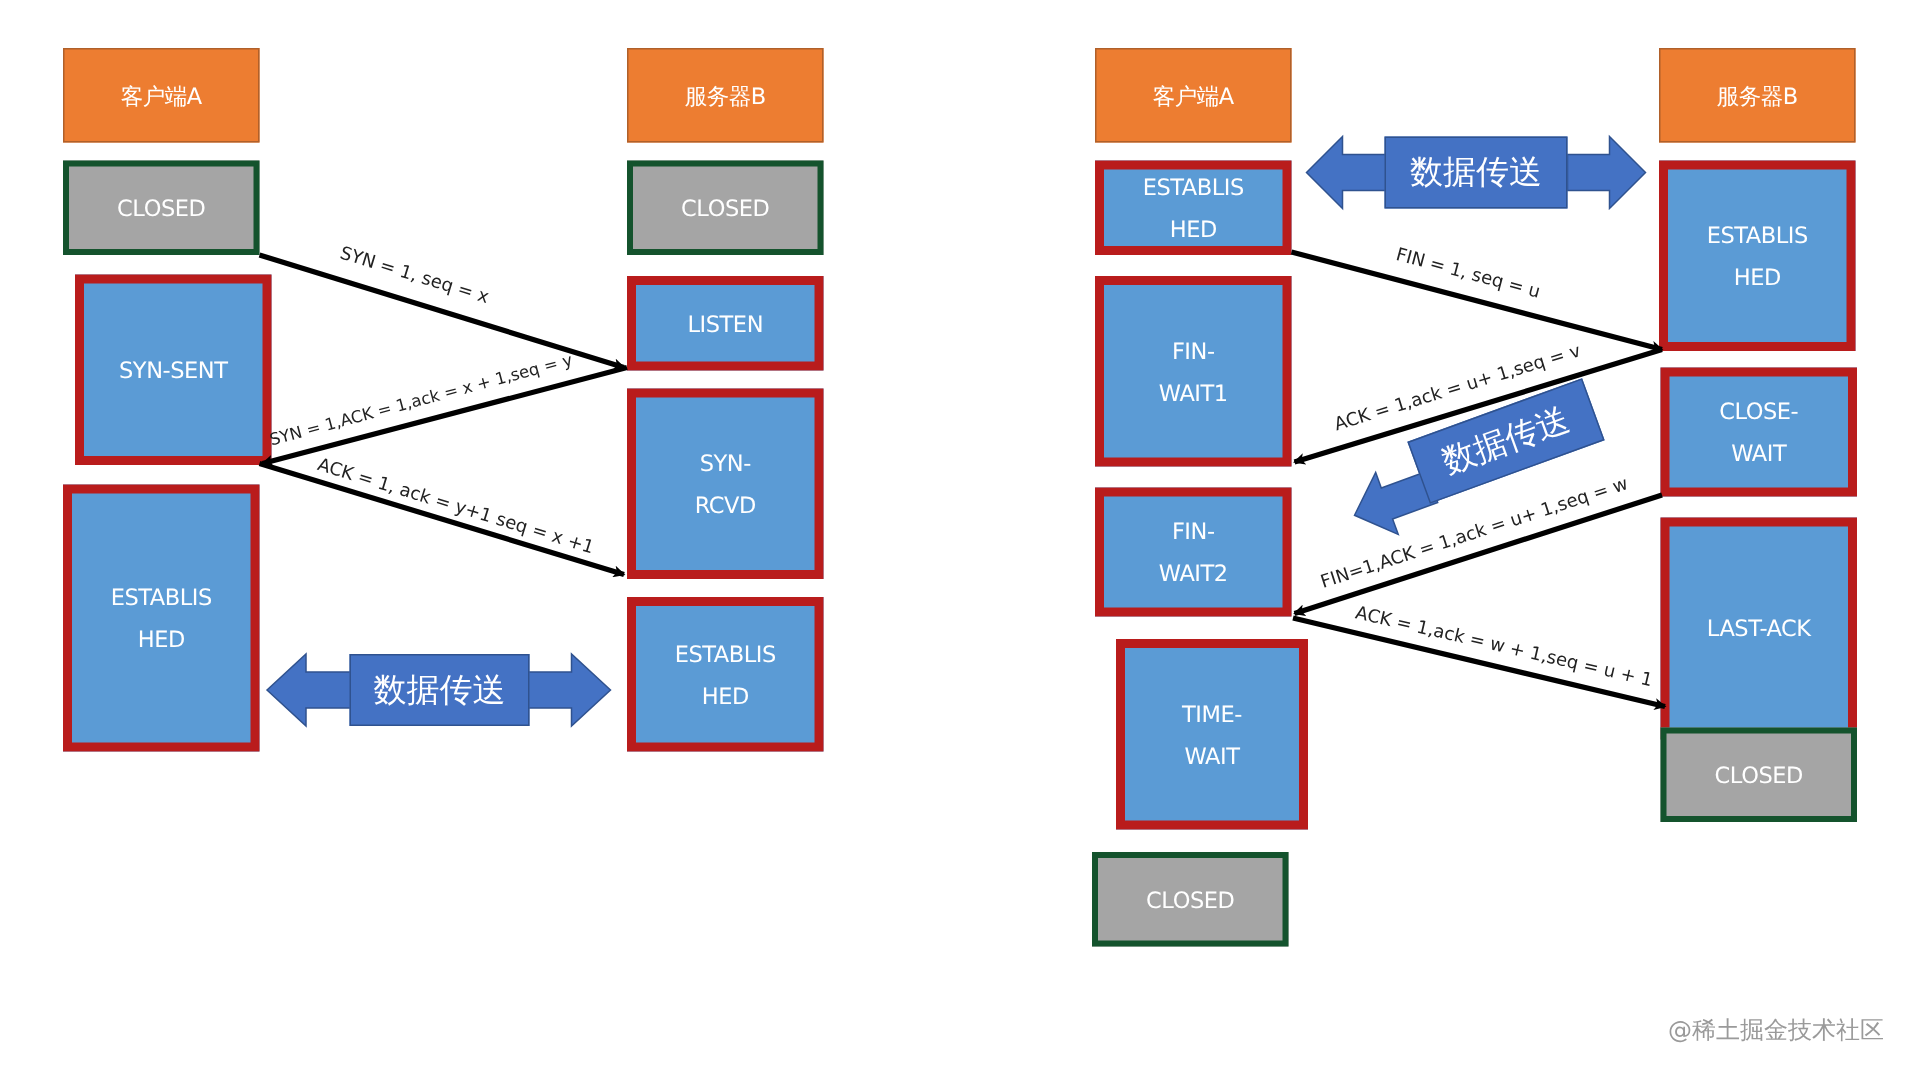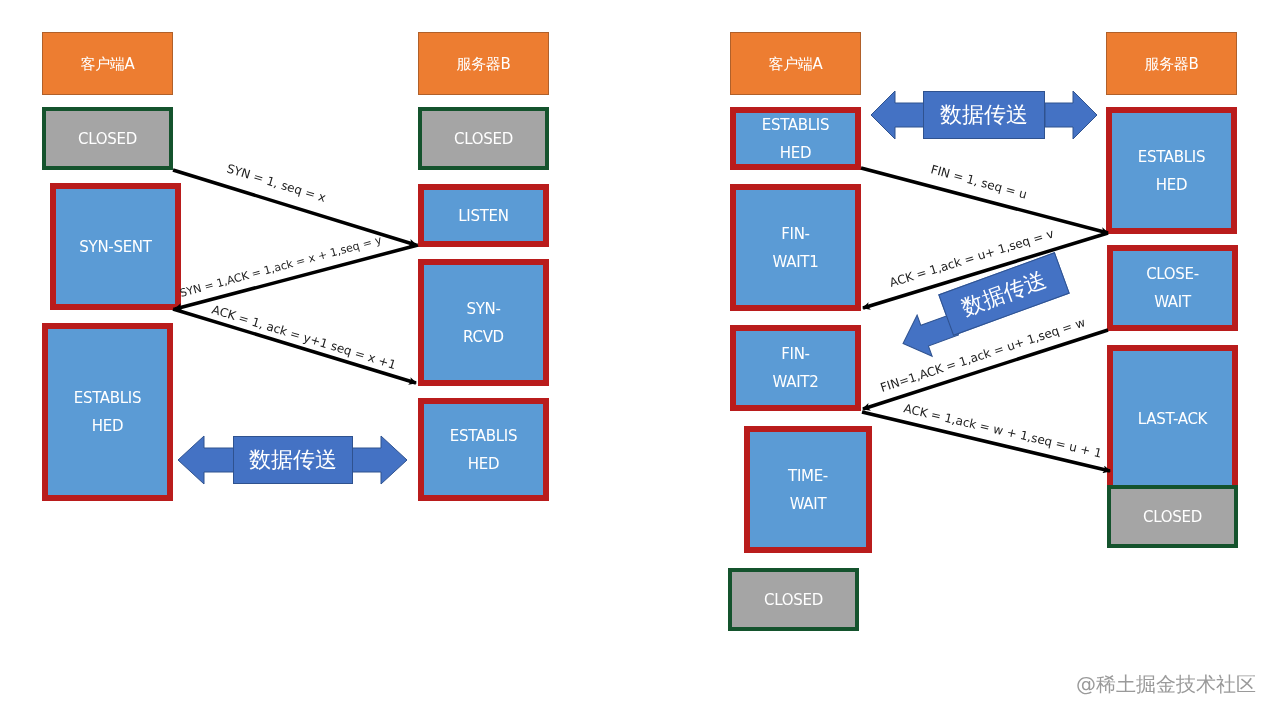--- a/index.html
+++ b/index.html
@@ -20,21 +20,21 @@
     svg.overlay { position: absolute; left: 0; top: 0; width: 1276px; height: 716px; }
     .msg { font-family: "DejaVu Sans", sans-serif; font-size: 12px; fill: #222; }
     .dt-label {
       position: absolute; box-sizing: border-box;
       background: #4472c4; border: 1px solid #2f528f; color: #fff;
       display: flex; align-items: center; justify-content: center;
       font-size: 22px;
     }
     .watermark {
       position: absolute; right: 20px; bottom: 18px;
-      color: #9a9a9a; font-size: 20px;
+      color: #9a9a9a; font-size: 16px;
     }
   </style>
 </head>
 <body>
 
 <div class="box orange" style="left:42px;top:32px;width:131px;height:63px;">客户端A</div>
 <div class="box orange" style="left:418px;top:32px;width:131px;height:63px;">服务器B</div>
 
 <div class="box grey" style="left:42px;top:107px;width:131px;height:63px;">CLOSED</div>
 <div class="box blue" style="left:50px;top:183px;width:131px;height:127px;">SYN-SENT</div>

